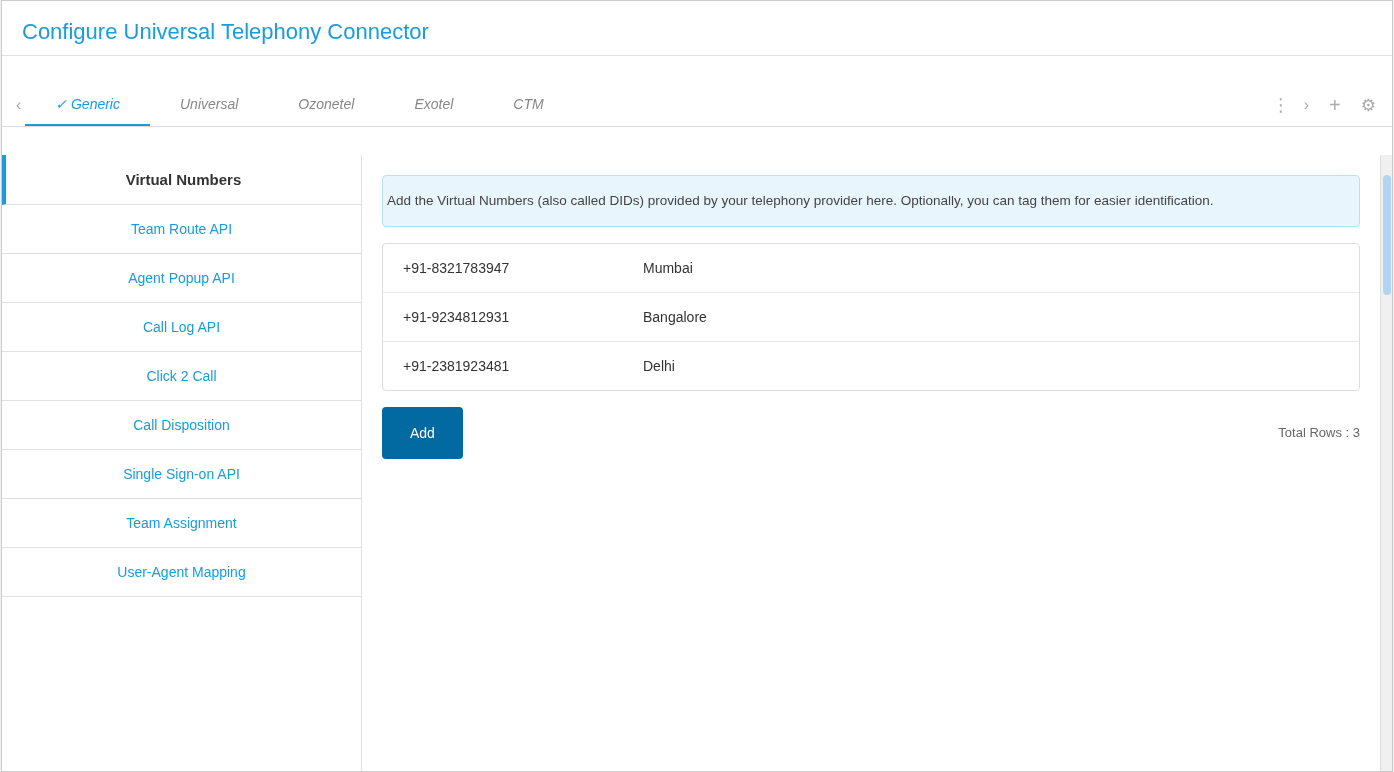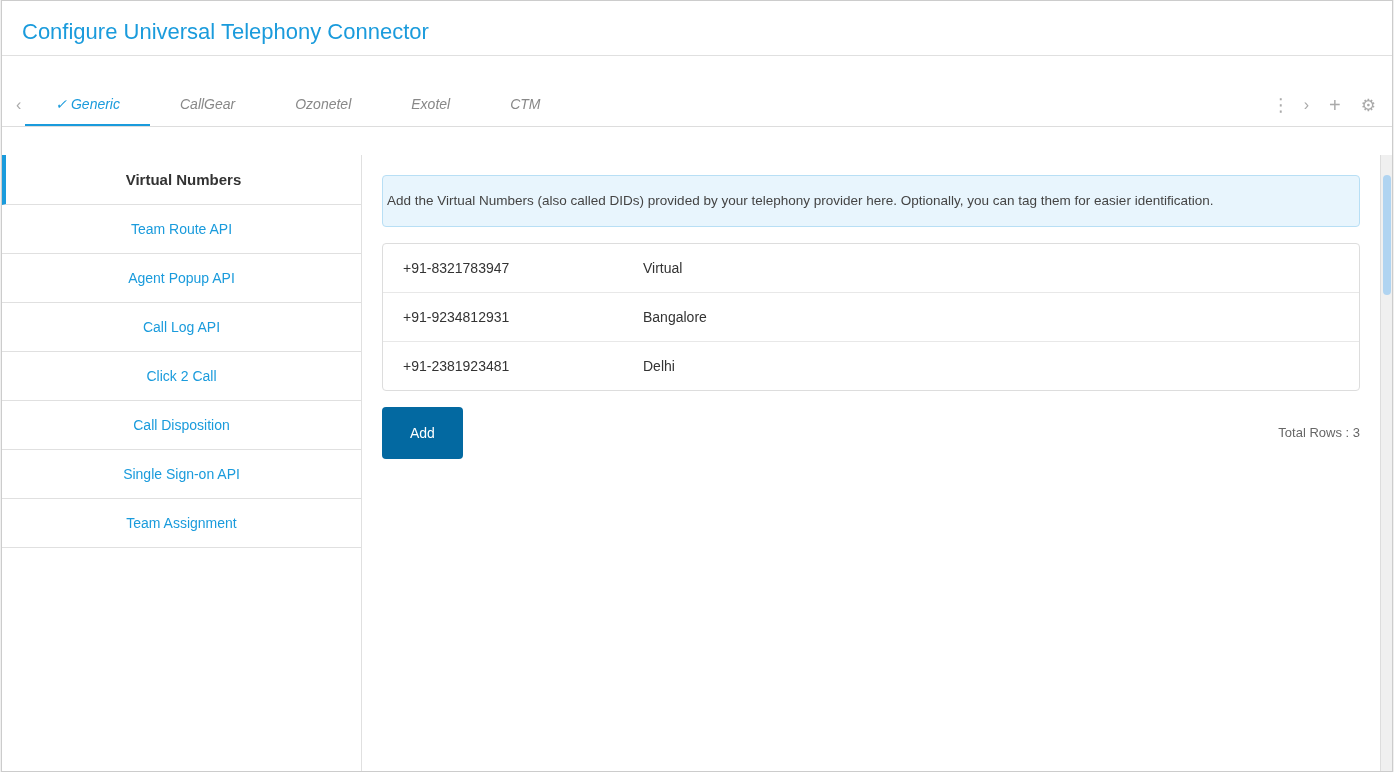--- a/index.html
+++ b/index.html
@@ -191,21 +191,21 @@
 <div class="window">
 
   <div class="title-bar">
     <h1>Configure Universal Telephony Connector</h1>
   </div>
 
   <div class="tabs-bar">
     <button class="tab-nav-btn">‹</button>
 
     <div class="tab-item active">Generic</div>
-    <div class="tab-item">CallGear</div>
+    <div class="tab-item">Universal</div>
     <div class="tab-item">Ozonetel</div>
     <div class="tab-item">Exotel</div>
     <div class="tab-item">CTM</div>
 
     <div class="tabs-actions">
       <span class="dots">⋮</span>
       <button style="background:none;border:none;cursor:pointer;color:#aaa;font-size:16px;">›</button>
       <button style="background:none;border:none;cursor:pointer;color:#aaa;font-size:20px;">+</button>
       <button style="background:none;border:none;cursor:pointer;color:#aaa;font-size:17px;">⚙</button>
     </div>
@@ -215,29 +215,30 @@
 
     <div class="sidebar">
       <div class="sidebar-header">Virtual Numbers</div>
       <div class="sidebar-item">Team Route API</div>
       <div class="sidebar-item">Agent Popup API</div>
       <div class="sidebar-item">Call Log API</div>
       <div class="sidebar-item">Click 2 Call</div>
       <div class="sidebar-item">Call Disposition</div>
       <div class="sidebar-item">Single Sign-on API</div>
       <div class="sidebar-item">Team Assignment</div>
+      <div class="sidebar-item">User-Agent Mapping</div>
     </div>
 
     <div class="content-area">
       <div class="info-box">Add the Virtual Numbers (also called DIDs) provided by your telephony provider here. Optionally, you can tag them for easier identification.</div>
 
       <div class="numbers-table">
         <div class="number-row">
           <div class="number-phone">+91-8321783947</div>
-          <div class="number-label">Virtual</div>
+          <div class="number-label">Mumbai</div>
         </div>
         <div class="number-row">
           <div class="number-phone">+91-9234812931</div>
           <div class="number-label">Bangalore</div>
         </div>
         <div class="number-row">
           <div class="number-phone">+91-2381923481</div>
           <div class="number-label">Delhi</div>
         </div>
       </div>

